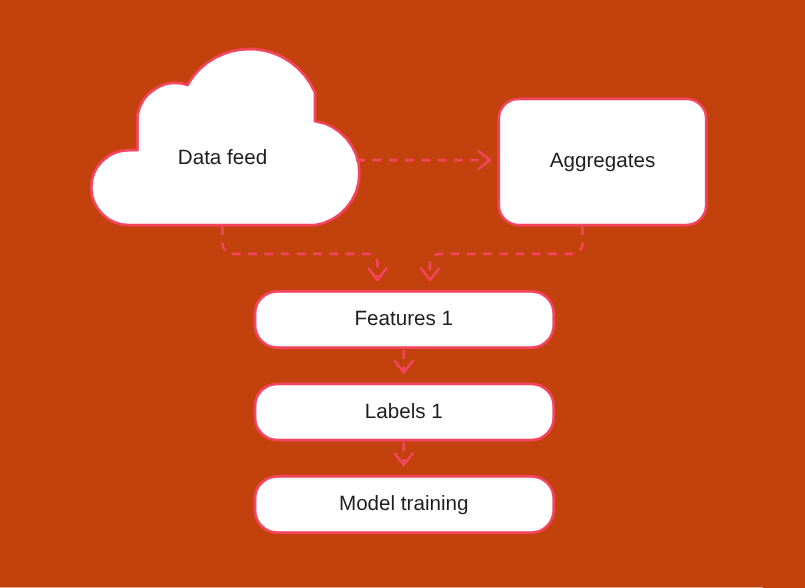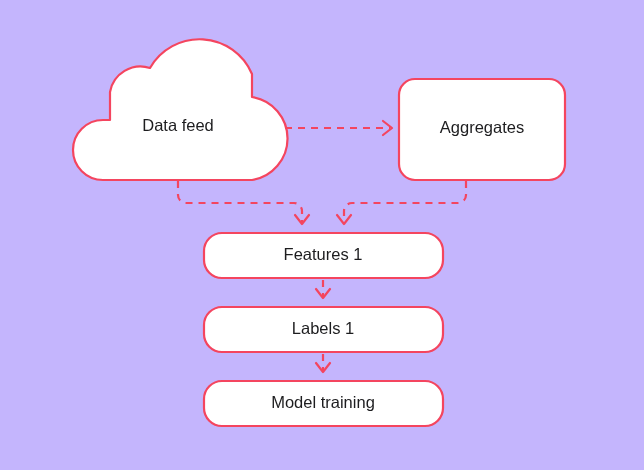--- a/index.html
+++ b/index.html
@@ -7,21 +7,21 @@
     padding: 0;
     background: #ffffff;
   }
   body {
     font-family: "Liberation Sans", sans-serif;
   }
   #canvas {
     position: relative;
     width: 644px;
     height: 470px;
-    background: #c4b5fd;
+    background: #c2410c;
     overflow: hidden;
   }
   #diagram-svg {
     position: absolute;
     left: 0;
     top: 0;
     width: 644px;
     height: 470px;
   }
   .node-shape {

